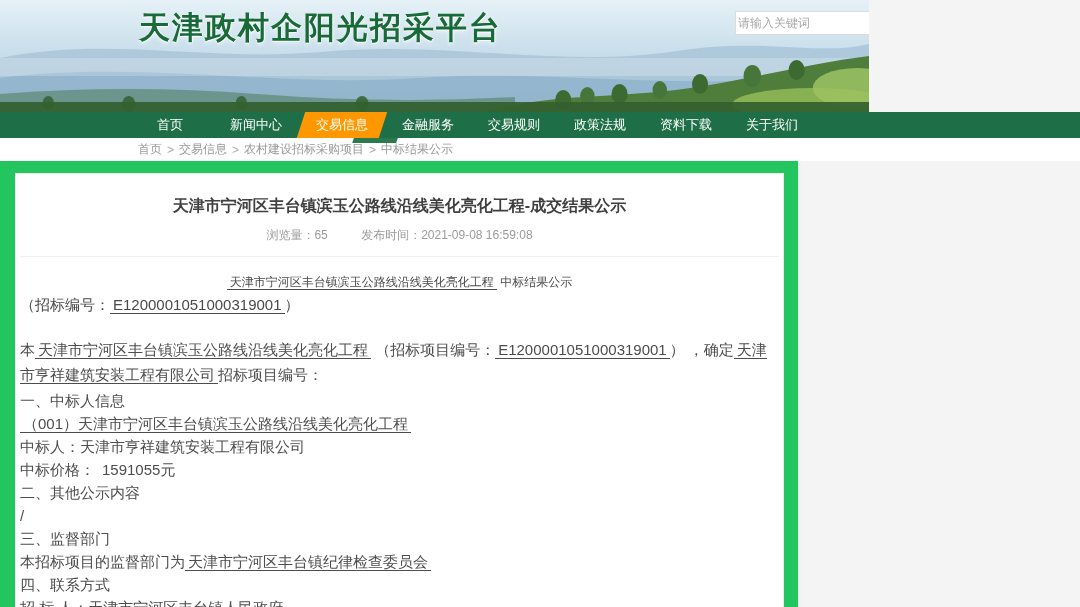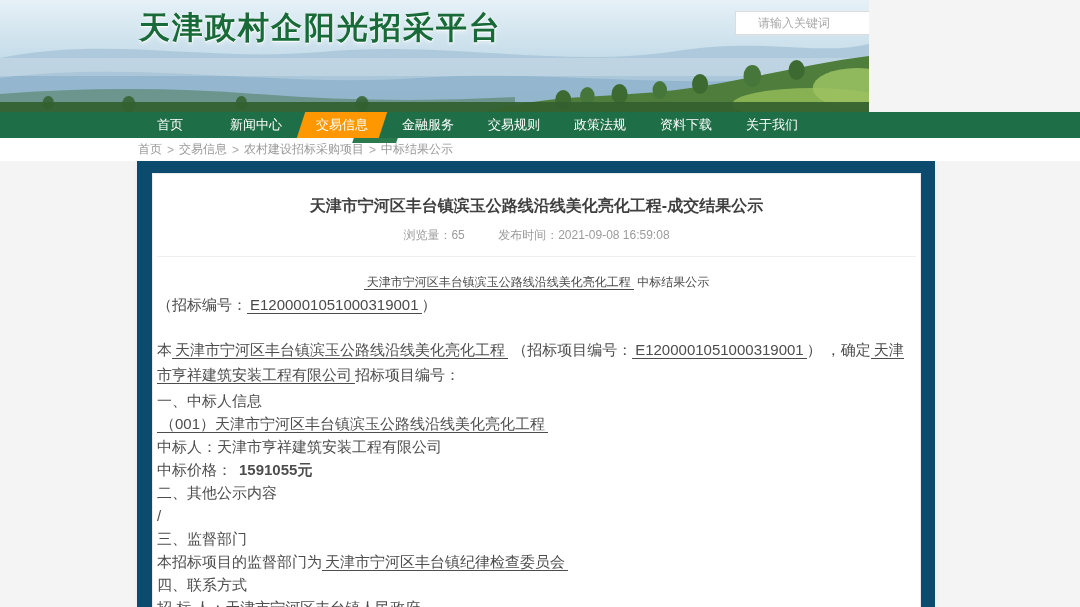--- a/index.html
+++ b/index.html
@@ -13,21 +13,21 @@
   .banner-art{position:absolute;left:0;top:0;width:100%;height:100%;display:block;}
   .site-title{
     position:absolute;left:139px;top:7px;
     font-size:31px;font-weight:bold;color:#186a38;letter-spacing:2px;
     text-shadow:0 1px 0 rgba(255,255,255,.9),1px 0 0 rgba(255,255,255,.7),0 2px 4px rgba(255,255,255,.6);
     white-space:nowrap;
   }
   .search{position:absolute;left:735px;top:11px;display:flex;align-items:stretch;}
   .search input{
     width:150px;height:22px;border:1px solid #dcdcdc;border-right:none;
-    padding:0 22px;font-size:12px;color:#333;outline:none;background:#fff;
+    padding:0 2px;font-size:12px;color:#333;outline:none;background:#fff;
     font-family:inherit;
   }
   .search input::placeholder{color:#a9a9a9;}
   .search button{
     width:38px;height:24px;background:#1c6b45;border:none;cursor:pointer;
     display:flex;align-items:center;justify-content:center;padding:0;
   }
   
   .nav{position:relative;height:26px;background:#1e6f47;display:flex;padding-left:127px;z-index:5;}
   .nav-item{
@@ -46,38 +46,38 @@
   
   .crumbbar{
     height:23px;background:#fff;display:flex;align-items:center;
     padding-left:138px;font-size:12px;color:#999;position:relative;z-index:4;
   }
   .crumbbar .sep{margin:0 5px;color:#aaa;}
   .crumb-link{cursor:pointer;}
   
   .page{background:#f4f4f5;height:447px;}
   .container{
-    margin-left:137px;width:798px;height:100%;background:#0c4a6e;
+    width:798px;height:100%;background:#22c55e;
     box-shadow:0 0 6px rgba(0,0,0,.04);padding-top:12px;box-sizing:border-box;
   }
   .inner{
     margin:0 14px 0 15px;border:1px solid #e9e9e9;background:#fff;
     padding:22px 4px 30px 4px;box-sizing:border-box;height:100%;
   }
   .a-title{text-align:center;font-size:16px;font-weight:bold;color:#404040;}
   .a-meta{text-align:center;font-size:12px;color:#9b9b9b;margin-top:10px;}
   .a-meta .views{margin-right:30px;}
   .divider{border-bottom:1px solid #efefef;margin-top:12px;}
   .a-sub{text-align:center;font-size:12px;color:#4a4a4a;margin-top:17px;}
   .a-bidno{text-align:left;font-size:15px;color:#4a4a4a;margin-top:5px;}
   .a-body{margin-top:22px;font-size:15px;color:#4d4d4d;}
   .a-body p{margin:0;line-height:23px;white-space:pre-wrap;}
   .a-body p.para{line-height:25px;margin-bottom:2px;}
   .u{border-bottom:1px solid currentColor;padding:0 3px;}
-  .price-gap{margin-left:7px;font-weight:bold;}
+  .price-gap{margin-left:7px;}
 </style>
 </head>
 <body>
 
 <div class="banner">
   <svg class="banner-art" viewBox="0 0 1080 112" preserveAspectRatio="none" aria-hidden="true">
     <defs>
       <linearGradient id="sky" x1="0" y1="0" x2="0" y2="1">
         <stop offset="0" stop-color="#e6f1f7"></stop>
         <stop offset="0.45" stop-color="#c9dfeb"></stop>

